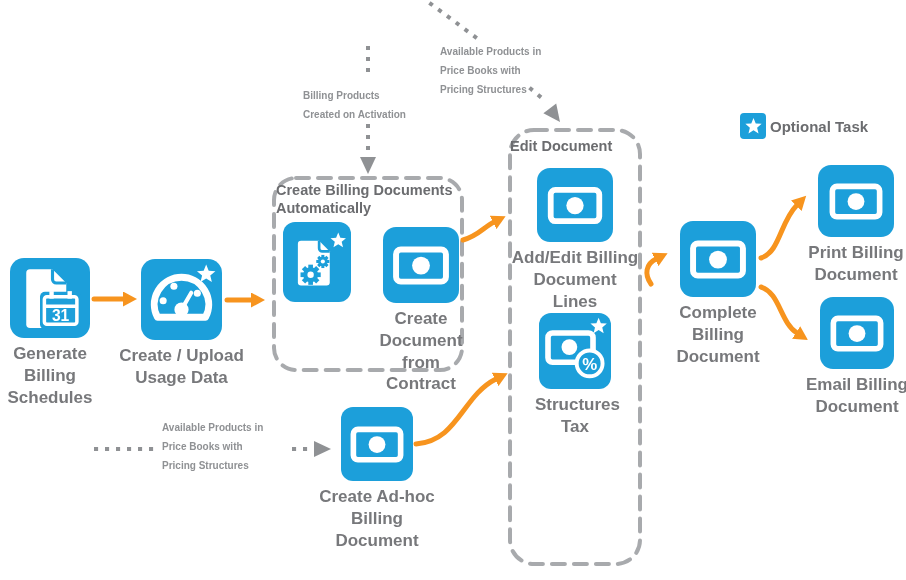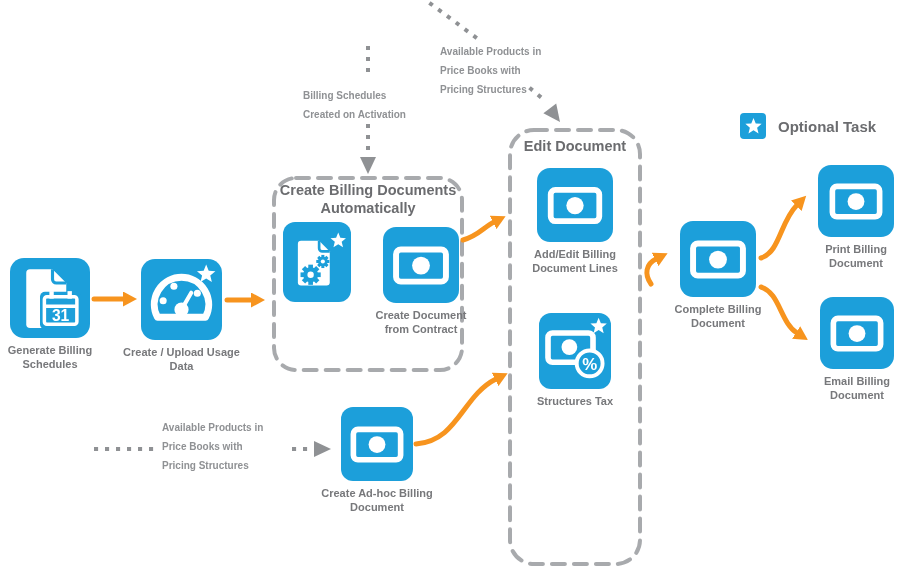--- a/index.html
+++ b/index.html
@@ -11,24 +11,24 @@
     --border-gray:#A8AAAD;
   }
   html,body{margin:0;padding:0;background:#fff;}
   body{width:906px;height:580px;font-family:"Liberation Sans",sans-serif;}
   .canvas{position:relative;width:906px;height:580px;background:#fff;overflow:hidden;}
   .overlay{position:absolute;left:0;top:0;width:906px;height:580px;pointer-events:none;}
   .node{position:absolute;}
   .iconbox{background:var(--icon-blue);border-radius:13px;display:flex;align-items:center;justify-content:center;}
   .iconbox svg{width:100%;height:100%;display:block;}
   .nlabel{position:absolute;top:calc(100% + 5px);left:50%;transform:translateX(-50%);
-          text-align:center;font-size:11px;font-weight:700;color:var(--label-gray);line-height:1.28;}
-  .gtitle{position:absolute;text-align:center;font-size:14.5px;font-weight:700;color:var(--title-gray);line-height:1.22;}
+          text-align:center;font-size:17px;font-weight:700;color:var(--label-gray);line-height:1.28;}
+  .gtitle{position:absolute;font-size:14.5px;font-weight:700;color:var(--title-gray);line-height:1.22;}
   .annot{position:absolute;font-size:10px;font-weight:700;color:var(--annotation-gray);line-height:19px;white-space:nowrap;}
-  .legend{position:absolute;left:740px;top:113px;display:flex;align-items:center;gap:12px;}
+  .legend{position:absolute;left:740px;top:113px;display:flex;align-items:center;gap:4px;}
   .legend-star{width:26px;height:26px;border-radius:4px;background:var(--icon-blue);
                display:flex;align-items:center;justify-content:center;}
   .legend-label{font-size:15px;font-weight:700;color:var(--title-gray);white-space:nowrap;}
   .defs-svg{position:absolute;width:0;height:0;overflow:hidden;}
 </style>
 </head>
 <body>
 
 <svg class="defs-svg" aria-hidden="true">
   <defs>
@@ -156,21 +156,21 @@
       <polygon points="360,157 376,157 368,174"></polygon>
       <polygon points="543.4,113.2 556.2,103.6 560,122"></polygon>
       <polygon points="314,441 314,457 331,449"></polygon>
     </g>
   </svg>
 
   <div class="gtitle" style="left:276px;top:182px;width:184px">Create Billing Documents Automatically</div>
   <div class="gtitle" style="left:510px;top:138px;width:130px;white-space:nowrap">Edit Document</div>
 
   <div class="annot" style="left:303px;top:86px">
-    <div>Billing Schedules</div>
+    <div>Billing Products</div>
     <div>Created on Activation</div>
   </div>
   <div class="annot" style="left:440px;top:42px">
     <div>Available Products in</div>
     <div>Price Books with</div>
     <div>Pricing Structures</div>
   </div>
   <div class="annot" style="left:162px;top:418px">
     <div>Available Products in</div>
     <div>Price Books with</div>

